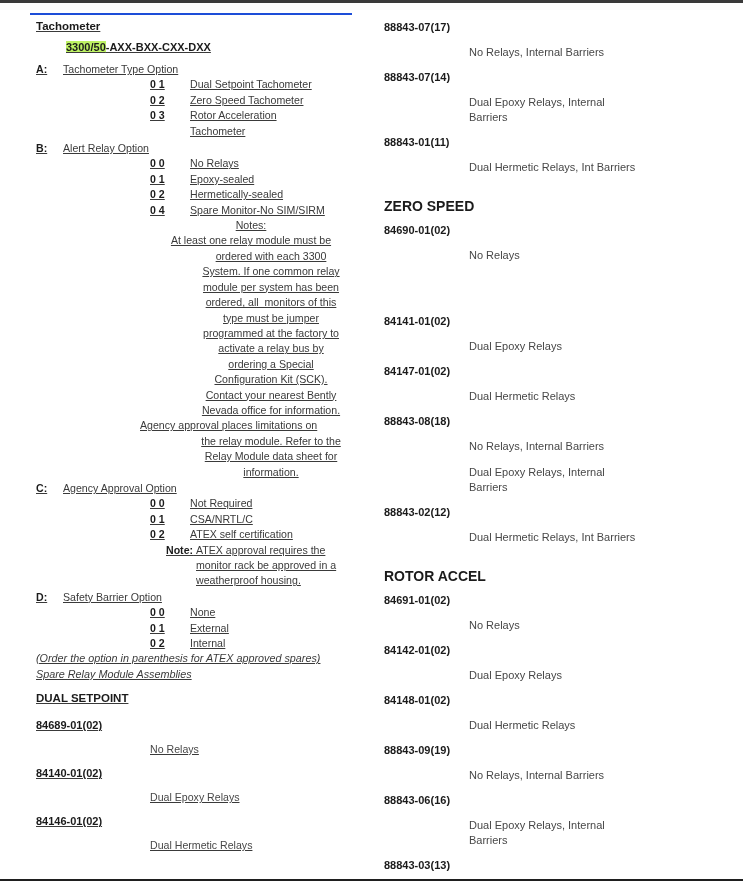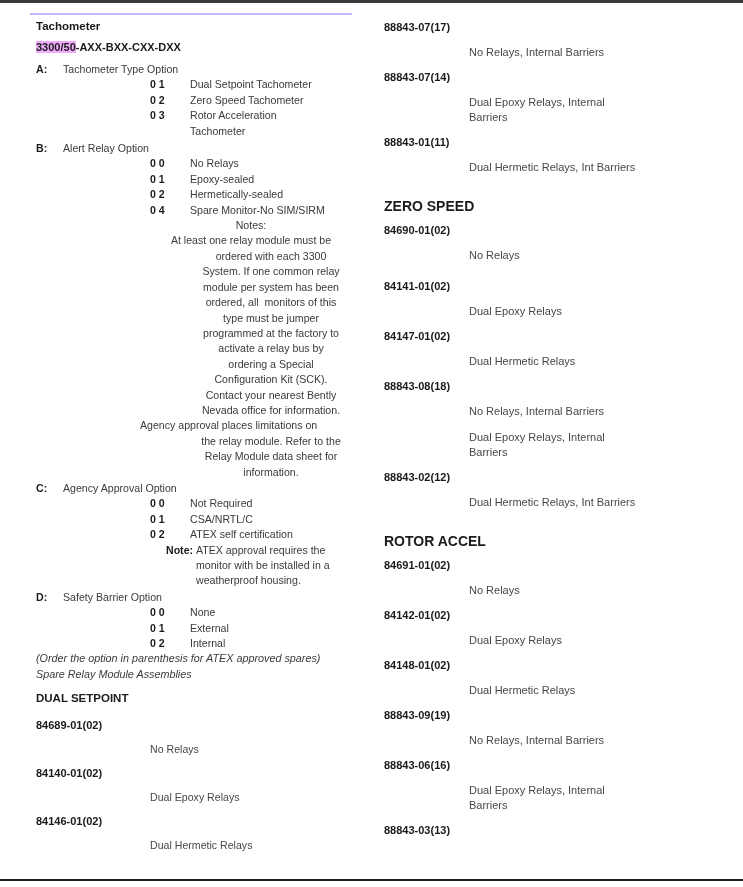--- a/index.html
+++ b/index.html
@@ -13,28 +13,29 @@
   }
   .top-band { position: absolute; top: 0; left: 0; width: 743px; height: 3px; background: #3a3a3a; }
   .bottom-line { position: absolute; top: 879px; left: 0; width: 743px; height: 2px; background: #1f1f1f; }
 
   .columns { display: flex; padding-top: 13px; }
 
   
   .col-left {
     margin-left: 30px;
     width: 316px;
-    border-top: 2px solid #c4b5fd;
+    border-top: 2px solid #1d4ed8;
     padding: 4px 0 0 6px;
     font-size: 10.6px;
     line-height: 15.4px;
+    text-decoration: underline;
   }
   .title { font-weight: bold; font-size: 11.5px; line-height: 14px; color: #1b1b1b; }
   .model { font-weight: bold; font-size: 11px; line-height: 13px; margin-top: 8px; color: #1b1b1b; }
-  .hl { background: #f0abfc; }
+  .hl { background: #bef264; margin-left: 30px; }
 
   .opt-row { display: flex; }
   .okey { font-weight: bold; width: 27px; flex: none; color: #1b1b1b; }
   .mt8 { margin-top: 8px; }
   .mt2 { margin-top: 2px; }
   .mt1 { margin-top: 1px; }
 
   .choice { display: flex; }
   .code { font-weight: bold; width: 40px; flex: none; margin-left: 114px; color: #1b1b1b; }
   .cdesc { white-space: pre-wrap; }
@@ -59,21 +60,21 @@
     margin-left: 32px;
     width: 335px;
     padding-top: 2px;
     font-size: 11px;
     line-height: 13px;
   }
   .rp { font-weight: bold; margin-top: 11px; color: #1b1b1b; }
   .rp.first { margin-top: 6px; }
   .rd { margin-left: 85px; margin-top: 11px; line-height: 15px; white-space: pre-wrap; color: #474747; }
   .rh { font-weight: bold; font-size: 14px; line-height: 14px; margin-top: 24px; color: #1b1b1b; }
-  .mt-xl { margin-top: 17px; }
+  .mt-xl { margin-top: 52px; }
 </style>
 </head>
 <body>
 
 <div class="top-band"></div>
 
 <div class="columns">
 
   <div class="col-left">
     <div class="title">Tachometer</div>
@@ -145,21 +146,21 @@
       </div>
     <div class="choice">
         <span class="code">0 1</span>
         <span class="cdesc">CSA/NRTL/C</span>
       </div>
     <div class="choice">
         <span class="code">0 2</span>
         <span class="cdesc">ATEX self certification</span>
       </div>
     <div class="cnote"><span class="nlabel">Note:</span>&nbsp;<span>ATEX approval requires the</span></div>
-    <div class="cnote-rest">monitor with be installed in a
+    <div class="cnote-rest">monitor rack be approved in a
 weatherproof housing.</div>
 
     <div class="opt-row mt1">
       <span class="okey">D:</span>
       <span>Safety Barrier Option</span>
     </div>
     <div class="choice">
         <span class="code">0 0</span>
         <span class="cdesc">None</span>
       </div>

